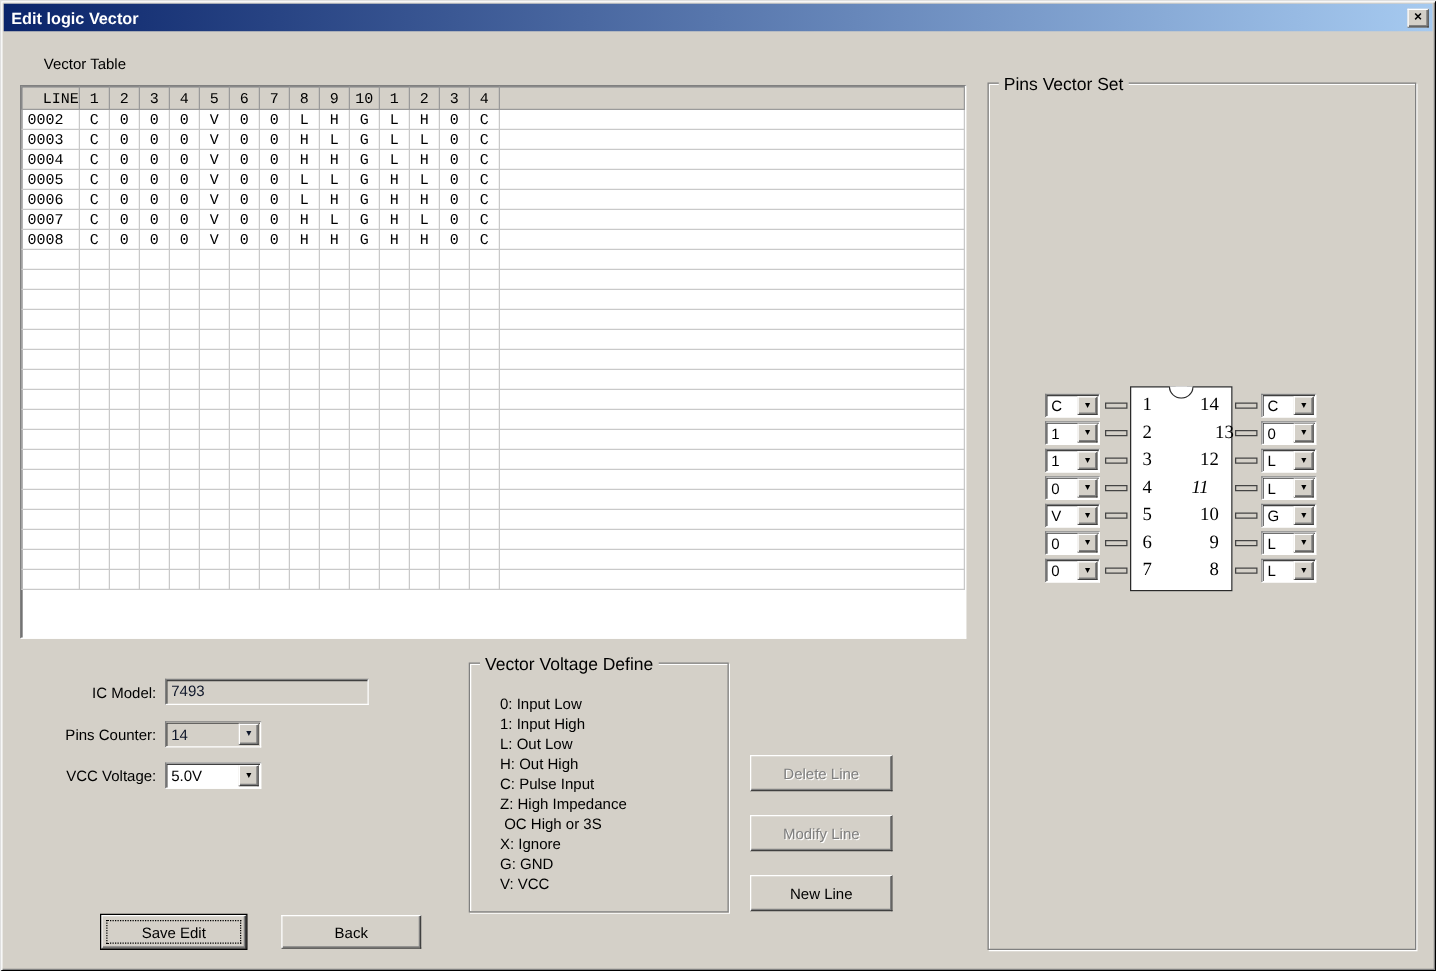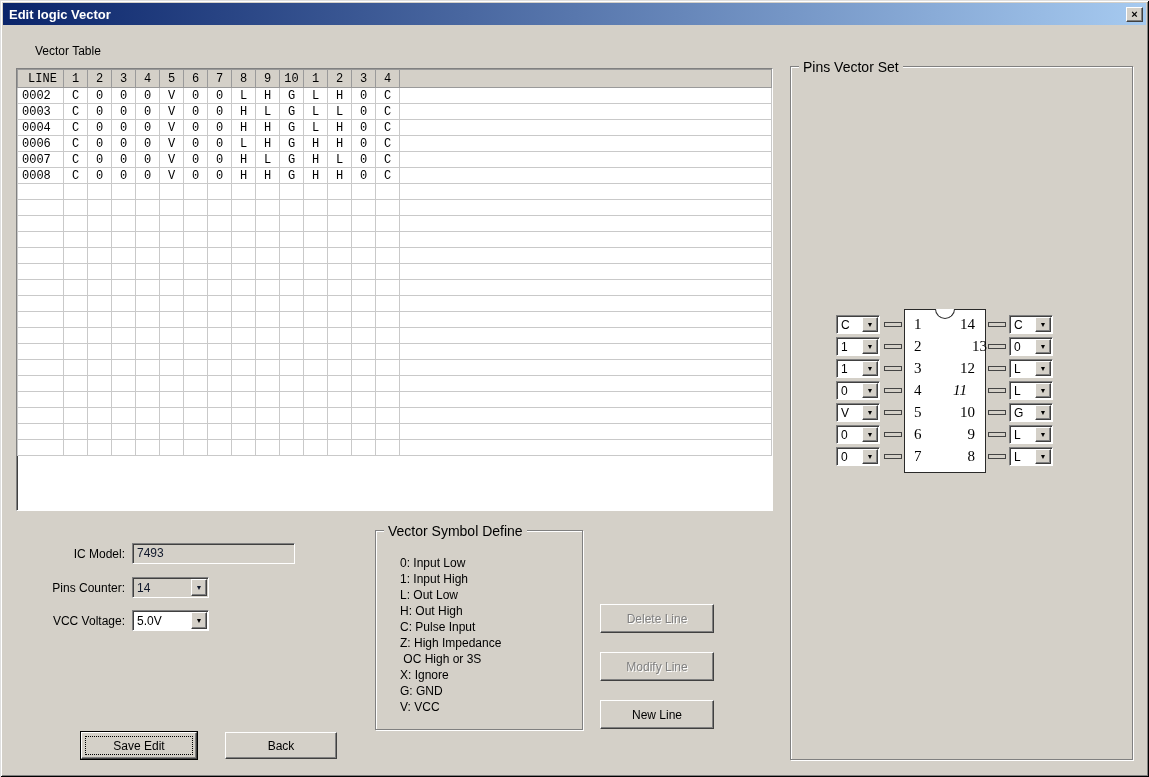--- a/index.html
+++ b/index.html
@@ -45,21 +45,21 @@
     overflow:hidden;
   }
   table.vt-table {
     border-collapse:collapse; table-layout:fixed; width:100%;
     font-family:"Liberation Mono", monospace; font-size:12px;
   }
   .vt-table th {
     background:#d4d0c8; border:1px solid #9a9a9a; height:18px;
     font-weight:normal; text-align:center; font-size:12px;
   }
-  .vt-table th.line-h { text-align:center; padding-left:4px; }
+  .vt-table th.line-h { text-align:right; padding-left:4px; }
   .vt-table td {
     border:1px solid #c9c9c9; height:16px; text-align:center; overflow:hidden;
   }
   .vt-table td.line-c { text-align:left; padding-left:4px; }
 
   
   .groupbox {
     position:absolute;
     border:1px solid #808080;
     box-shadow: 1px 1px 0 #fff, inset 1px 1px 0 #fff;
@@ -245,20 +245,38 @@
             <td>H</td>
             <td>H</td>
             <td>G</td>
             <td>L</td>
             <td>H</td>
             <td>0</td>
             <td>C</td>
             <td class="filler"></td>
           </tr>
           <tr>
+            <td class="line-c">0005</td>
+            <td>C</td>
+            <td>0</td>
+            <td>0</td>
+            <td>0</td>
+            <td>V</td>
+            <td>0</td>
+            <td>0</td>
+            <td>L</td>
+            <td>L</td>
+            <td>G</td>
+            <td>H</td>
+            <td>L</td>
+            <td>0</td>
+            <td>C</td>
+            <td class="filler"></td>
+          </tr>
+          <tr>
             <td class="line-c">0006</td>
             <td>C</td>
             <td>0</td>
             <td>0</td>
             <td>0</td>
             <td>V</td>
             <td>0</td>
             <td>0</td>
             <td>L</td>
             <td>H</td>
@@ -750,21 +768,21 @@
 
   <div class="label l-vcc">VCC Voltage:</div>
   <div class="combo big cb-vcc">
     <span class="combo-val">5.0V</span>
     <span class="combo-btn">
         <span class="arrow">▼</span>
       </span>
   </div>
 
   <div class="groupbox sym-gb">
-    <span class="gb-label">Vector Symbol Define</span>
+    <span class="gb-label">Vector Voltage Define</span>
     <div class="sym-lines"><div class="sym-line">0: Input Low</div><div class="sym-line">1: Input High</div><div class="sym-line">L: Out Low</div><div class="sym-line">H: Out High</div><div class="sym-line">C: Pulse Input</div><div class="sym-line">Z: High Impedance</div><div class="sym-line"> OC High or 3S</div><div class="sym-line">X: Ignore</div><div class="sym-line">G: GND</div><div class="sym-line">V: VCC</div></div>
   </div>
 
   <button class="btn disabled b-del">Delete Line</button>
   <button class="btn disabled b-mod">Modify Line</button>
   <button class="btn b-new">New Line</button>
 
   <button class="btn b-save">
     <span class="focus-rect"></span>
     <span>Save Edit</span>

